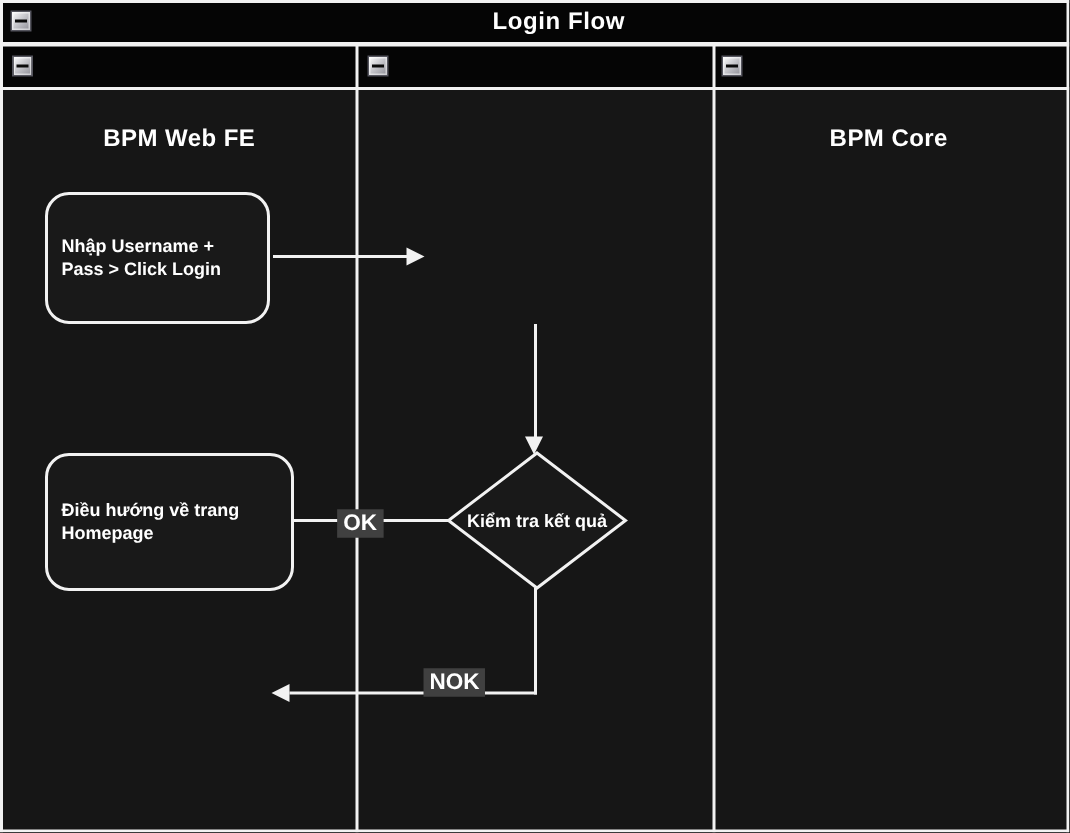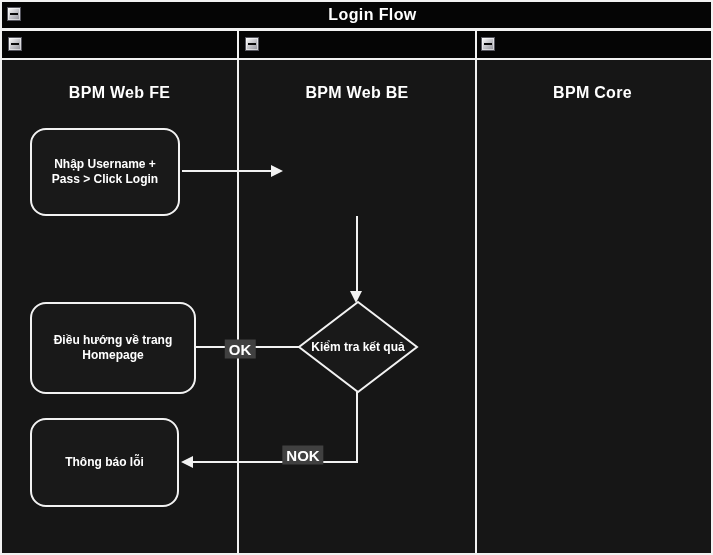--- a/index.html
+++ b/index.html
@@ -28,21 +28,21 @@
     border:1px solid #55555e;
     box-shadow:inset 0 0 0 1px rgba(255,255,255,.55);
     display:flex; align-items:center; justify-content:center;
     cursor:pointer;
   }
   .collapse-btn .minus { width:8px; height:2px; background:#0a0a0a; }
   .node {
     position:absolute; background:#191919;
     border:2px solid #f2f2f2; border-radius:16px;
     display:flex; align-items:center; justify-content:center;
-    text-align:center; font-size:12px; line-height:1.25; padding:6px 9px;
+    text-align:left; font-size:12px; line-height:1.25; padding:6px 9px;
   }
   .diamond-label {
     position:absolute; display:flex; align-items:center; justify-content:center;
     text-align:center; font-size:12px;
   }
   .edge-label {
     position:absolute; transform:translate(-50%,-50%);
     background:#404040; padding:1px 4px; font-size:15px; z-index:6;
   }
   .arrow { position:absolute; width:0; height:0; z-index:4; }
@@ -69,21 +69,20 @@
   <div class="wline" style="left:0;top:58px;width:713px;height:2px"></div>
   <div class="wline" style="left:237px;top:28px;width:2px;height:527px"></div>
   <div class="wline" style="left:475px;top:28px;width:2px;height:527px"></div>
 
   <div class="title-text">Login Flow</div>
   <div class="collapse-btn" style="left:7px;top:7px">
     <div class="minus"></div>
   </div>
 
   <div class="lane-label" style="left:2px;width:235px">BPM Web FE</div>
-  <div class="lane-label" style="left:239px;width:236px">BPM Web BE</div>
   <div class="lane-label" style="left:462px;width:261px">BPM Core</div>
   <div class="collapse-btn" style="left:8px;top:37px">
     <div class="minus"></div>
   </div>
   <div class="collapse-btn" style="left:245px;top:37px">
     <div class="minus"></div>
   </div>
   <div class="collapse-btn" style="left:481px;top:37px">
     <div class="minus"></div>
   </div>
@@ -108,17 +107,14 @@
   </div>
 
   <svg class="z5" style="left:296px;top:300px" width="124" height="94" viewBox="0 0 124 94">
     <polygon points="62,2 121,47 62,92 3,47" fill="#191919" stroke="#f2f2f2" stroke-width="2"></polygon>
   </svg>
   <div class="diamond-label z5" style="left:299px;top:303px;width:118px;height:88px">Kiểm tra kết quả</div>
 
   <div class="node z5" style="left:30px;top:302px;width:166px;height:92px">
     <span>Điều hướng về trang Homepage</span>
   </div>
-  <div class="node z5" style="left:30px;top:418px;width:149px;height:89px">
-    <span>Thông báo lỗi</span>
-  </div>
 
 </div>
 
 </body></html>

